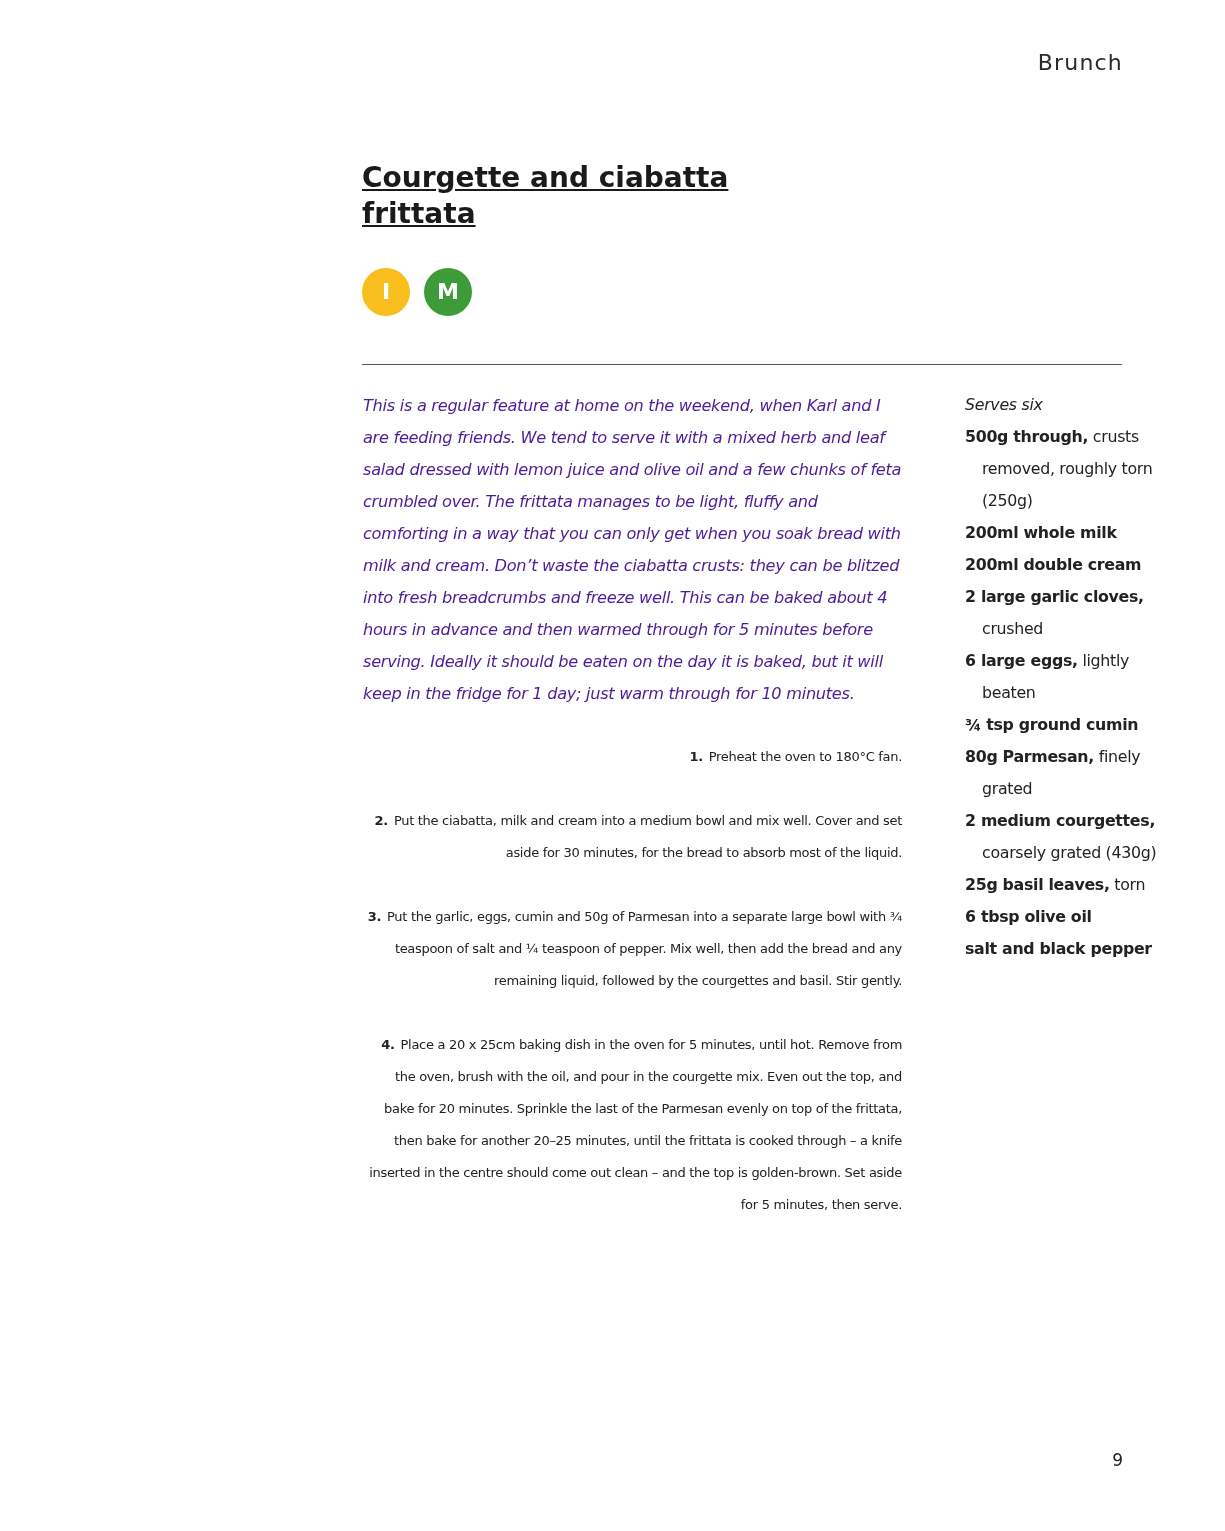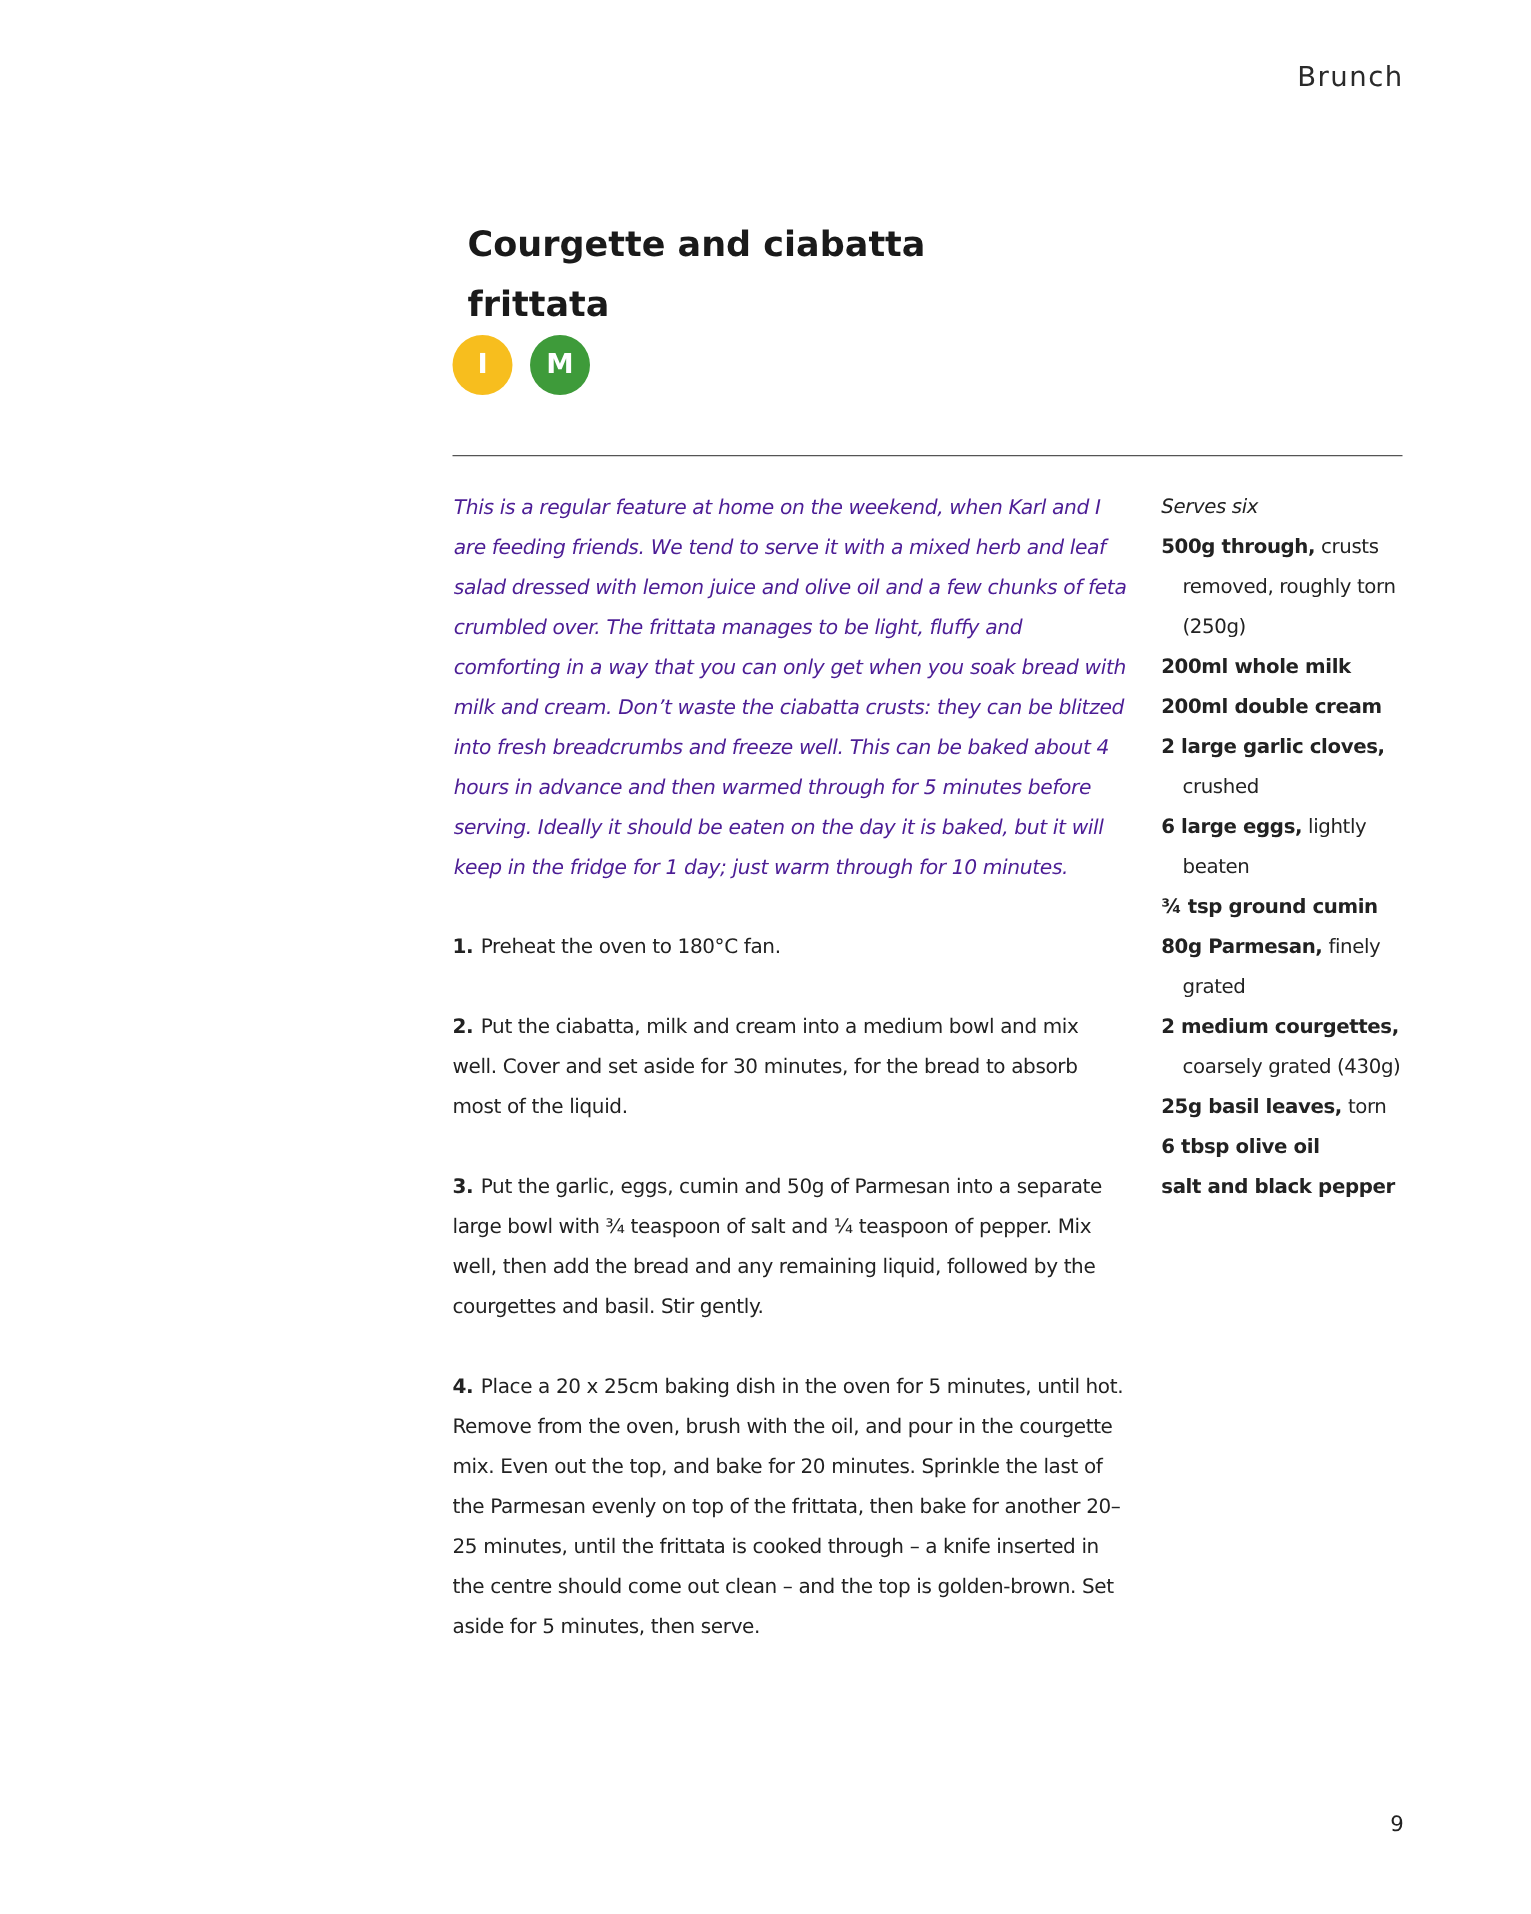--- a/index.html
+++ b/index.html
@@ -20,26 +20,27 @@
       top: 50px;
       right: 102px;
       font-size: 22px;
       letter-spacing: 1.2px;
       color: #2a2a2a;
     }
     .title {
       position: absolute;
       left: 362px;
       top: 160px;
-      margin: 12px;
+      margin: 0;
       font-size: 28px;
-      line-height: 48px;
+      line-height: 36px;
       font-weight: bold;
       color: #1a1a1a;
       width: 400px;
+      text-decoration: underline;
     }
     .badges {
       position: absolute;
       left: 362px;
       top: 268px;
       display: flex;
       gap: 14px;
     }
     .badge {
       width: 48px;
@@ -71,35 +72,36 @@
       font-size: 16.2px;
       line-height: 32px;
       color: #4c1d95;
       letter-spacing: -0.3px;
     }
     .steps {
       position: absolute;
       left: 362px;
       top: 741px;
       width: 540px;
-      font-size: 16px;
+      font-size: 13px;
       line-height: 32px;
       color: #222;
       letter-spacing: -0.3px;
+      text-align: right;
     }
     .step {
       margin: 0 0 32px 0;
     }
     .step-num {
       font-weight: bold;
       margin-right: 6px;
     }
     .ingredients {
       position: absolute;
-      left: 929px;
+      left: 965px;
       top: 389px;
       width: 200px;
       font-size: 15.8px;
       line-height: 32px;
       color: #222;
       letter-spacing: -0.3px;
     }
     .serves {
       font-style: italic;
       margin: 0;

